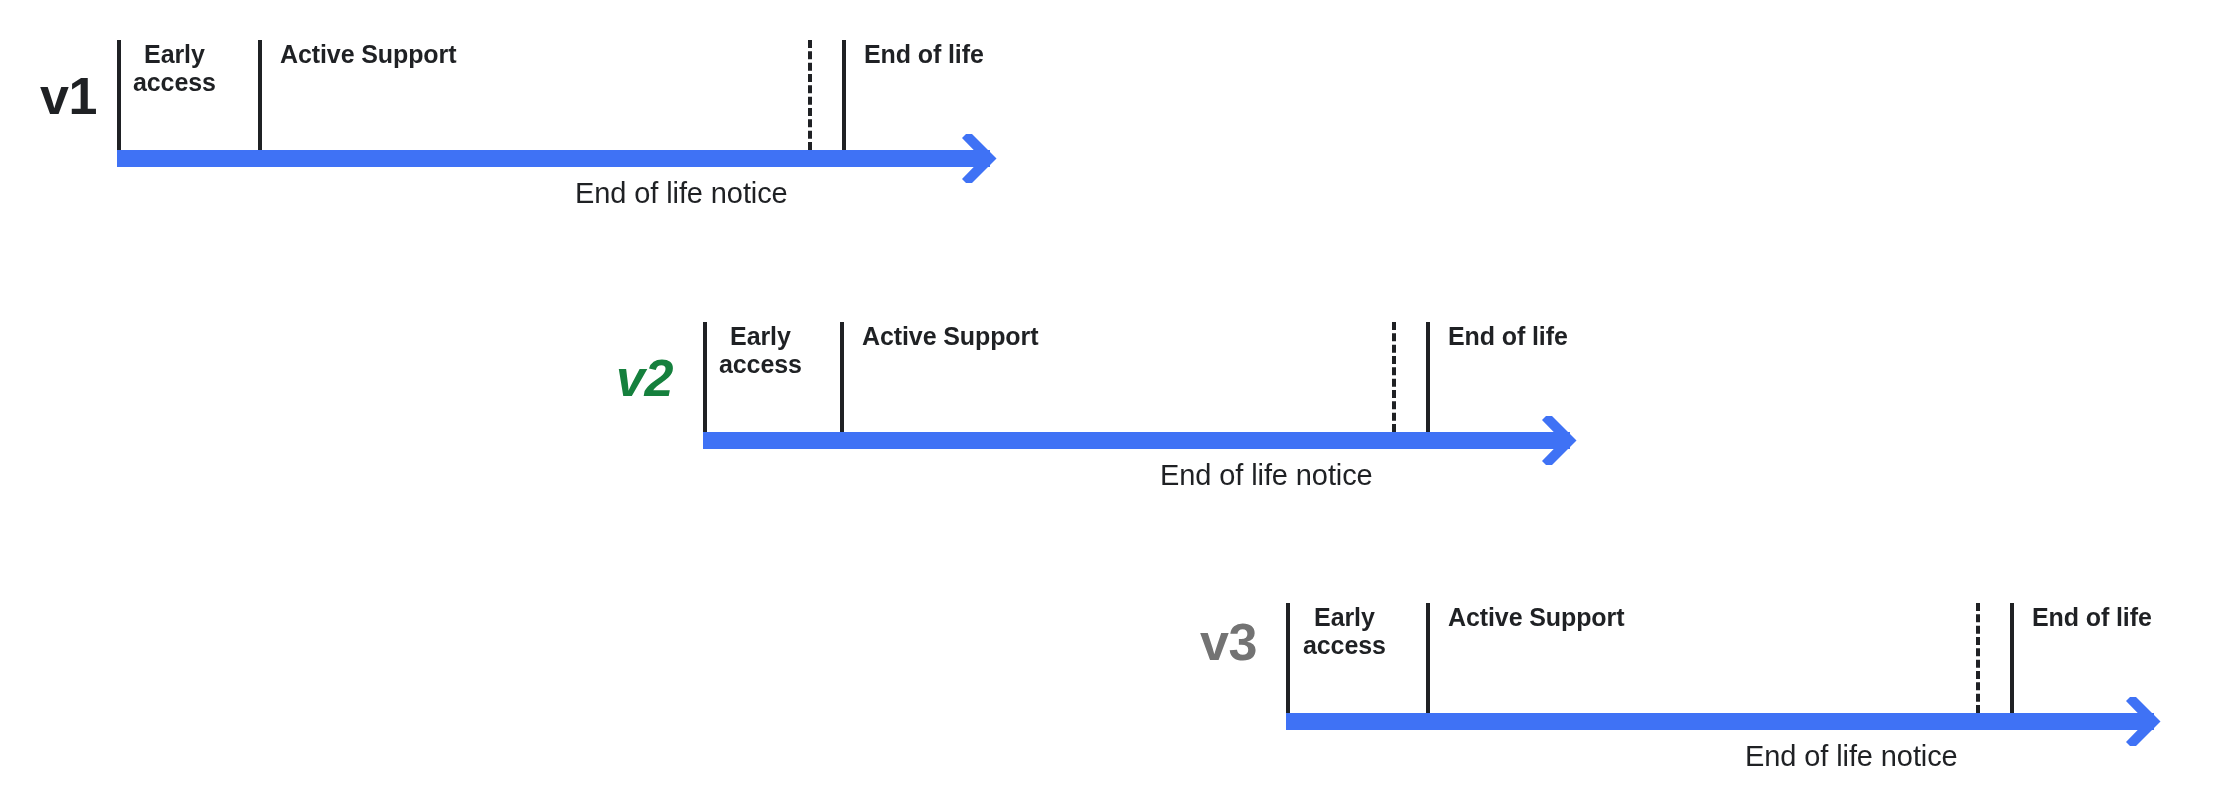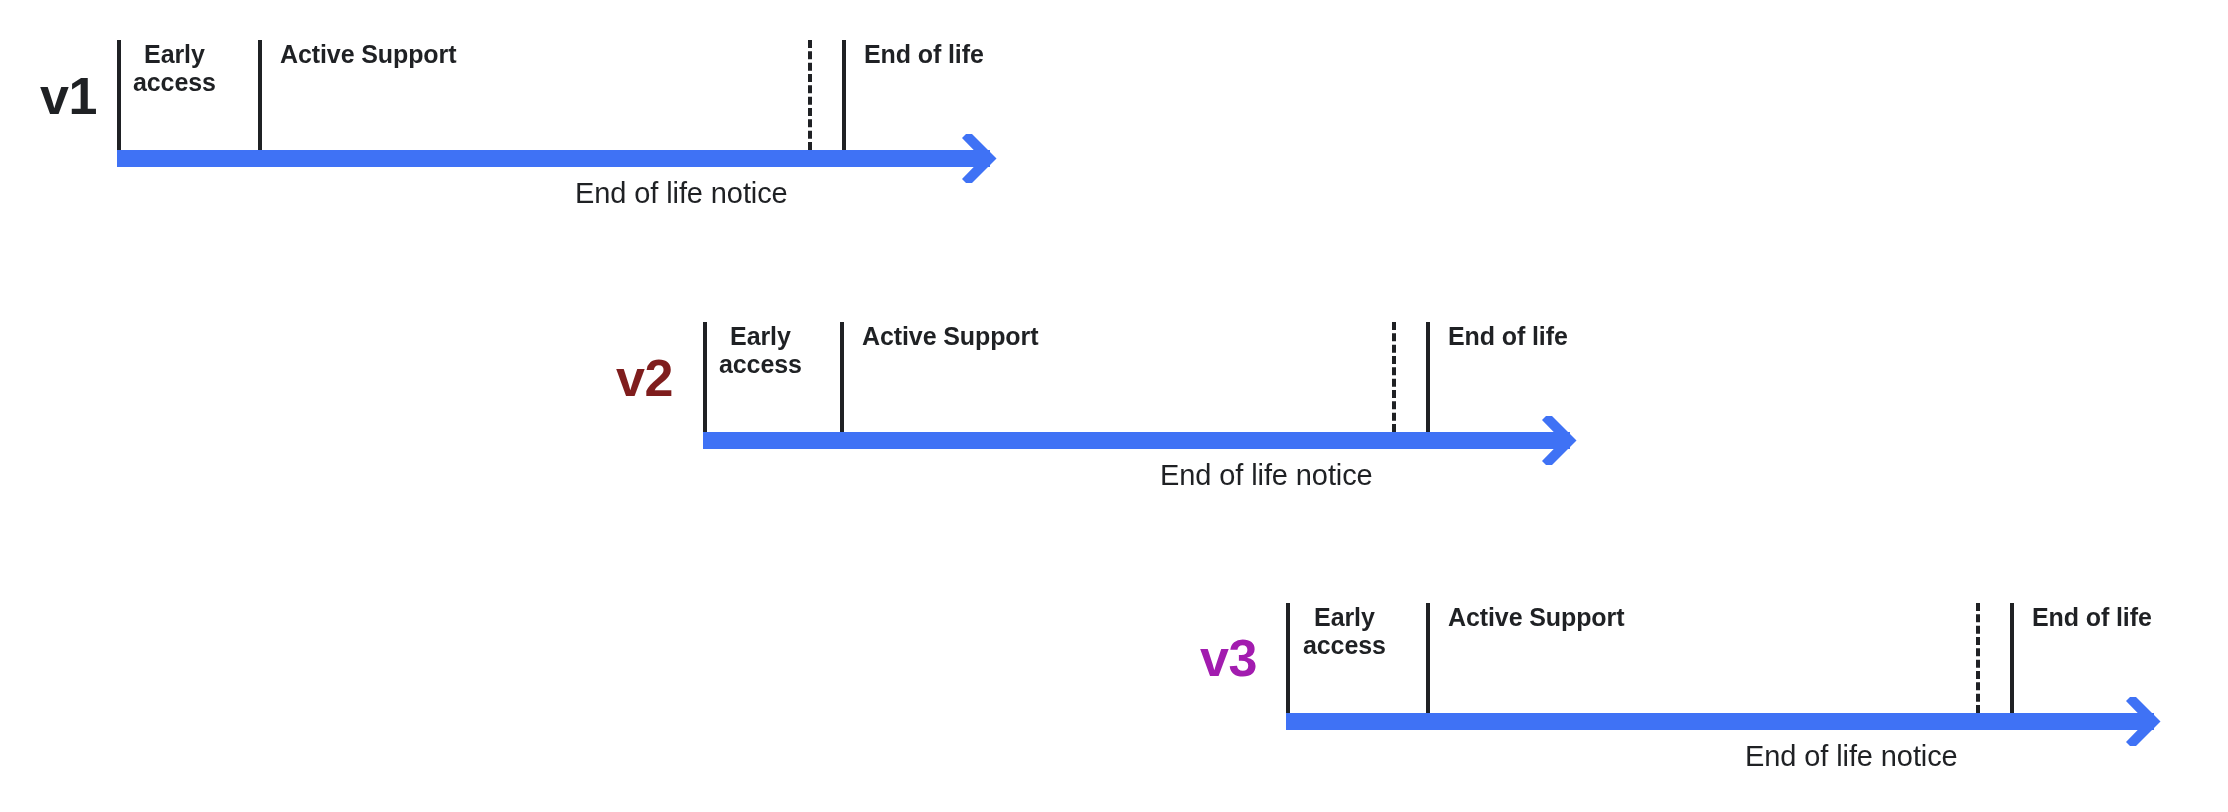--- a/index.html
+++ b/index.html
@@ -111,39 +111,39 @@
       <div class="divider" style="left: 258px; top: 40px; height: 110px; background: rgb(31, 33, 36);"></div>
       <div class="divider-dashed" style="left: 808px; top: 40px; height: 110px; border-left-color: rgb(31, 33, 36);"></div>
       <div class="divider" style="left: 842px; top: 40px; height: 110px; background: rgb(31, 33, 36);"></div>
       <div class="phase-label" style="left: 133px; top: 40px; color: rgb(31, 33, 36);">Early
 access</div>
       <div class="phase-label" style="left: 280px; top: 40px; color: rgb(31, 33, 36);">Active Support</div>
       <div class="phase-label" style="left: 864px; top: 40px; color: rgb(31, 33, 36);">End of life</div>
       <div class="notice-label" style="left: 575px; top: 179px; color: rgb(31, 33, 36);">End of life notice</div>
     </div>
     <div class="timeline-row" style="top: 0px; height: 812px;">
-      <div class="version-label" style="left: 616px; top: 352px; width: 56px; color: #7f1d1d;">v2</div>
+      <div class="version-label" style="left: 616px; top: 352px; width: 56px; color: #15803d; font-style: italic;">v2</div>
       <div class="track" style="left: 703px; top: 432px; width: 867px; background: rgb(63, 114, 245);"></div>
       <div class="arrow-head" style="left: 1540px; top: 411.5px;">
         <svg width="58" height="58" viewBox="0 0 58 58">
           <path d="M 6 4 L 2 8 L 22 28.5 L 2 49 L 6 53 L 12 53 L 36.5 28.5 L 12 4 Z" fill="#3f72f5"></path>
         </svg>
       </div>
       <div class="divider" style="left: 703px; top: 322px; height: 110px; background: rgb(31, 33, 36);"></div>
       <div class="divider" style="left: 840px; top: 322px; height: 110px; background: rgb(31, 33, 36);"></div>
       <div class="divider-dashed" style="left: 1392px; top: 322px; height: 110px; border-left-color: rgb(31, 33, 36);"></div>
       <div class="divider" style="left: 1426px; top: 322px; height: 110px; background: rgb(31, 33, 36);"></div>
       <div class="phase-label" style="left: 719px; top: 322px; color: rgb(31, 33, 36);">Early
 access</div>
       <div class="phase-label" style="left: 862px; top: 322px; color: rgb(31, 33, 36);">Active Support</div>
       <div class="phase-label" style="left: 1448px; top: 322px; color: rgb(31, 33, 36);">End of life</div>
       <div class="notice-label" style="left: 1160px; top: 461px; color: rgb(31, 33, 36);">End of life notice</div>
     </div>
     <div class="timeline-row" style="top: 0px; height: 812px;">
-      <div class="version-label" style="left: 1200px; top: 632px; width: 56px; color: #a21caf;">v3</div>
+      <div class="version-label" style="left: 1200px; top: 616px; width: 56px; color: #737373;">v3</div>
       <div class="track" style="left: 1286px; top: 713px; width: 868px; background: rgb(63, 114, 245);"></div>
       <div class="arrow-head" style="left: 2124px; top: 692.5px;">
         <svg width="58" height="58" viewBox="0 0 58 58">
           <path d="M 6 4 L 2 8 L 22 28.5 L 2 49 L 6 53 L 12 53 L 36.5 28.5 L 12 4 Z" fill="#3f72f5"></path>
         </svg>
       </div>
       <div class="divider" style="left: 1286px; top: 603px; height: 110px; background: rgb(31, 33, 36);"></div>
       <div class="divider" style="left: 1426px; top: 603px; height: 110px; background: rgb(31, 33, 36);"></div>
       <div class="divider-dashed" style="left: 1976px; top: 603px; height: 110px; border-left-color: rgb(31, 33, 36);"></div>
       <div class="divider" style="left: 2010px; top: 603px; height: 110px; background: rgb(31, 33, 36);"></div>

